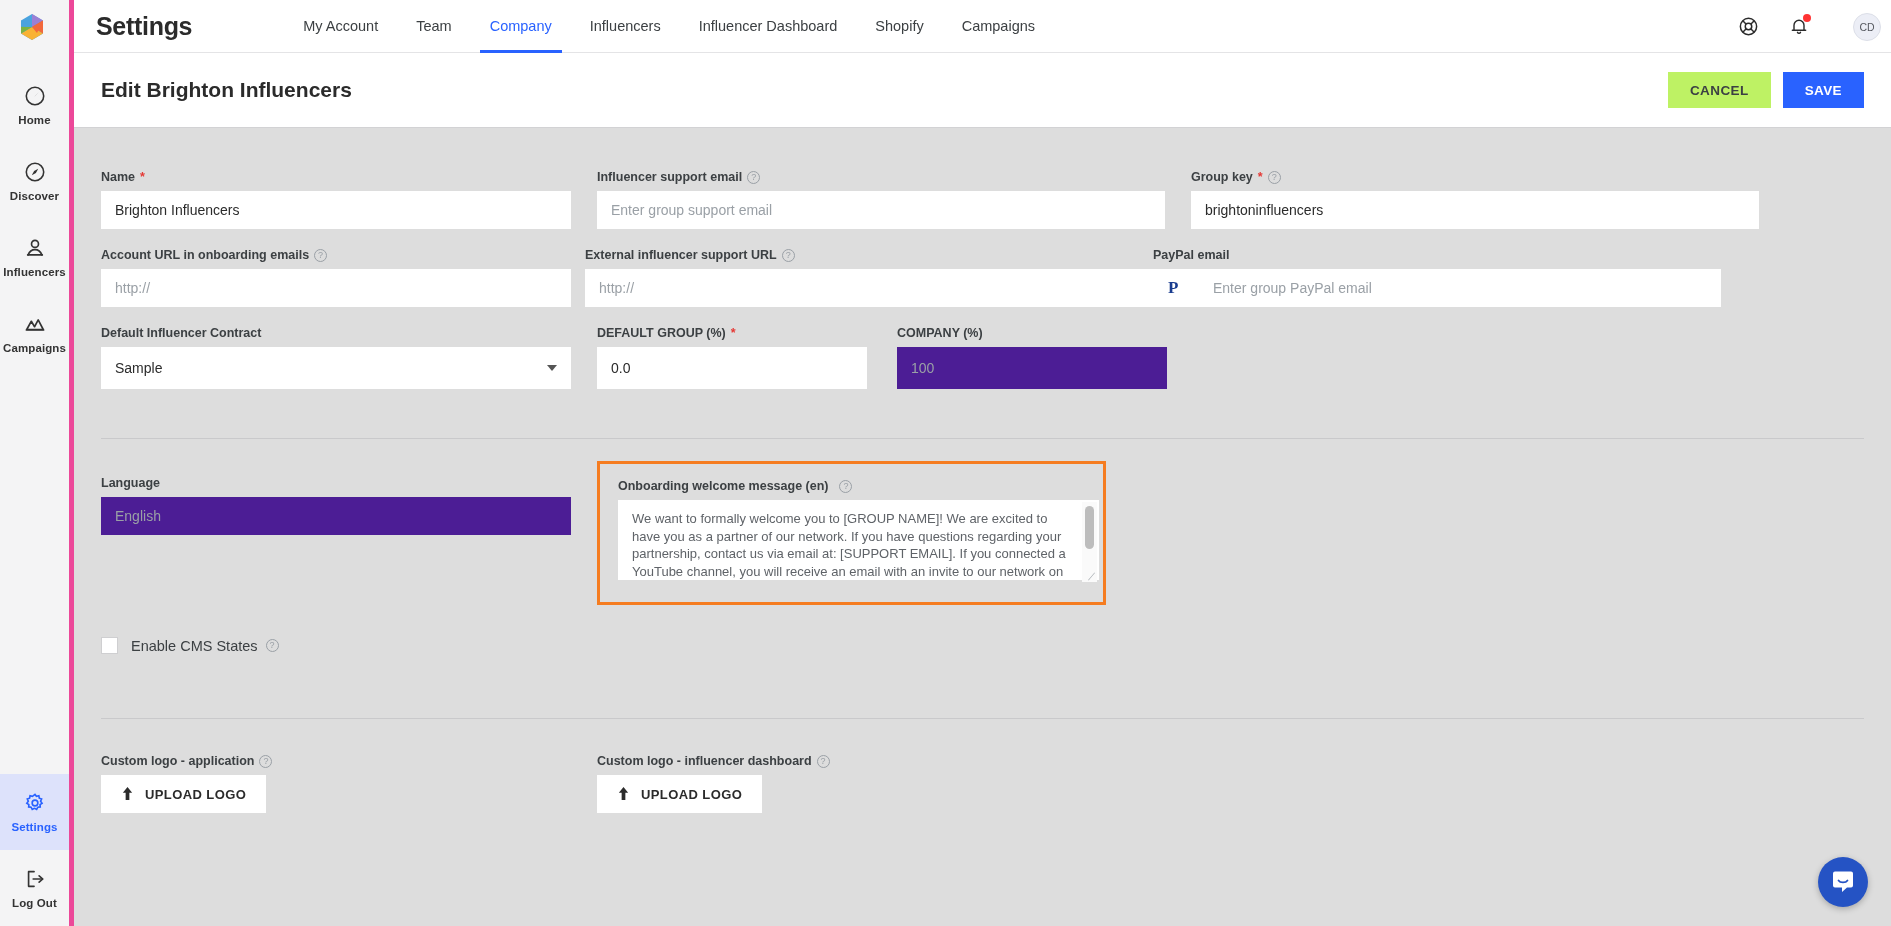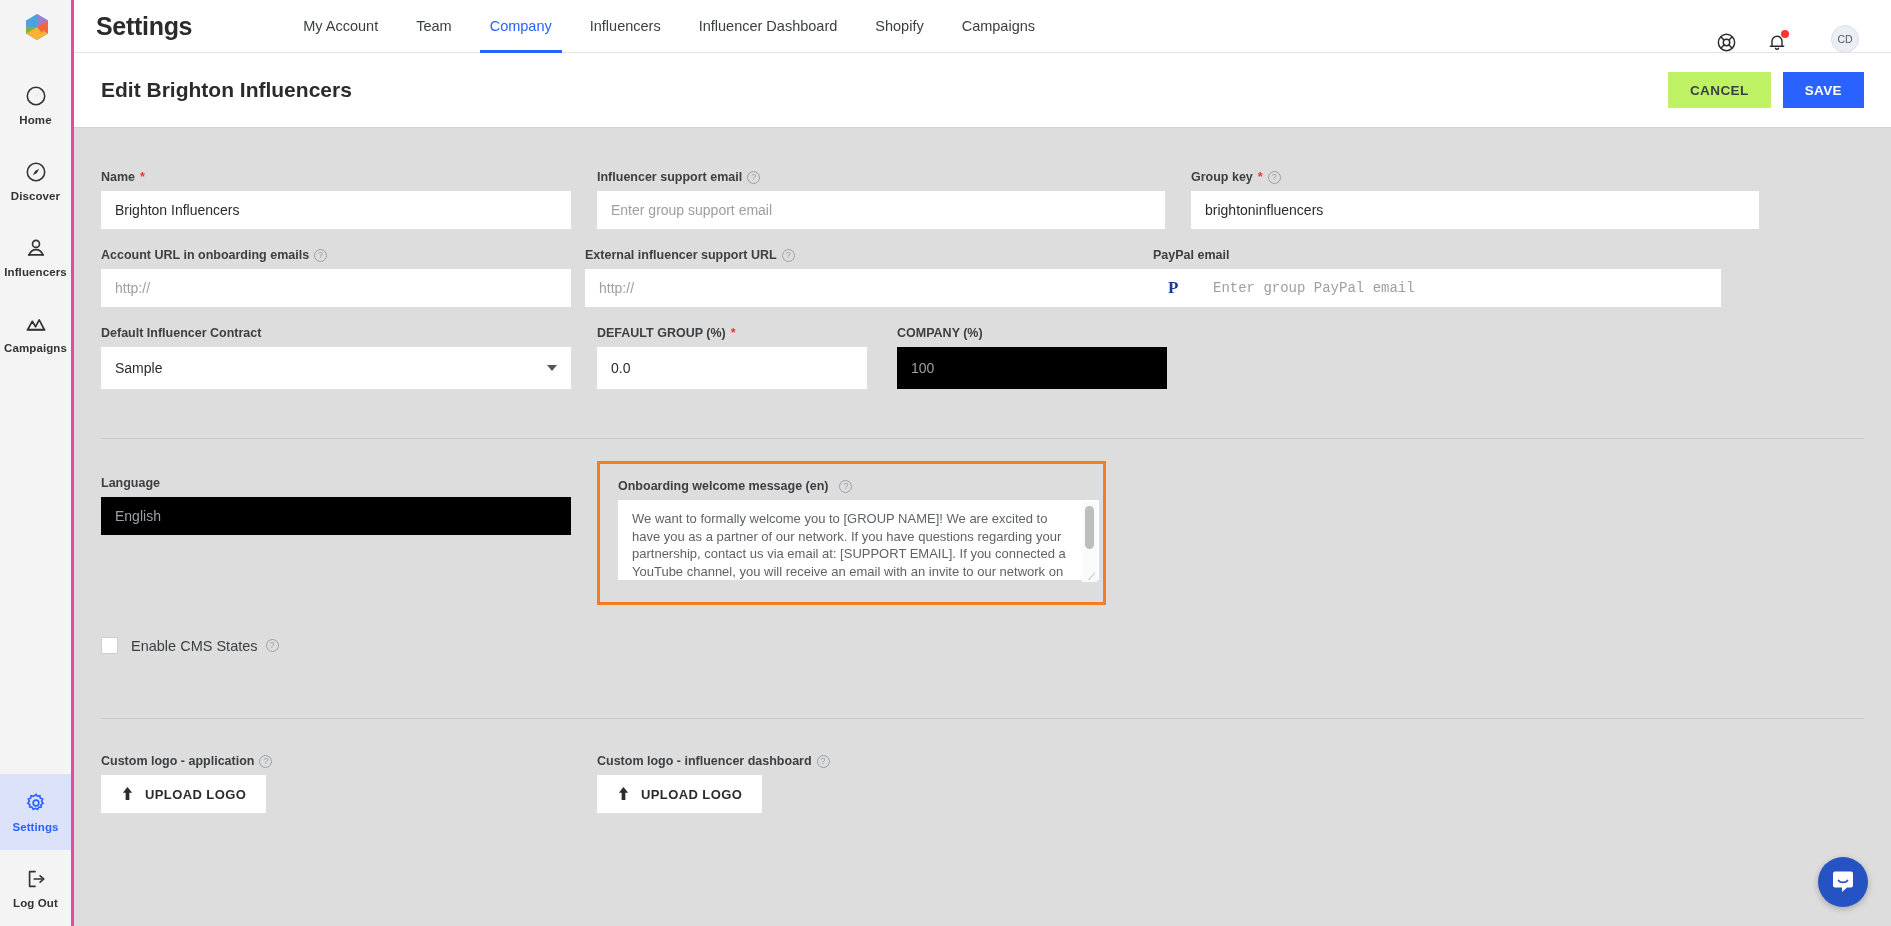--- a/index.html
+++ b/index.html
@@ -8,22 +8,22 @@
     overflow: hidden;
     font-family: "Liberation Sans", sans-serif;
     background: #dddddd;
   }
   body { display: flex; }
 
   
   .rail {
     width: 74px; height: 926px; flex: 0 0 74px;
     background: #f4f4f5;
-    border-right: 3px solid #ec4899;
-    display: flex; flex-direction: column; align-items: flex-start;
+    border-right: 5px solid #ec4899;
+    display: flex; flex-direction: column; align-items: flex-end;
     position: relative;
   }
   .rail-logo {
     width: 74px; height: 53px;
     display: flex; align-items: center; justify-content: center;
   }
   .rail-nav { width: 100%; padding-top: 14px; }
   .rail-item {
     width: 100%; height: 76px;
     display: flex; flex-direction: column;
@@ -53,22 +53,22 @@
     height: 53px; display: flex; align-items: center;
     padding: 0 19px; font-size: 14.5px; color: #3c4043;
     cursor: pointer; position: relative; white-space: nowrap;
   }
   .tab.active { color: #2962ff; }
   .tab.active::after {
     content: ""; position: absolute; left: 9px; right: 9px; bottom: 0;
     height: 3px; background: #2962ff;
   }
   .topbar-right {
-    position: absolute; right: 32px; top: 0; height: 53px;
-    display: flex; align-items: flex-end; gap: 30px;
+    position: absolute; right: 10px; top: 0; height: 53px;
+    display: flex; align-items: center; gap: 30px;
   }
   .icon-btn { cursor: pointer; display: flex; align-items: center; position: relative; }
   .bell-dot {
     position: absolute; top: -2px; right: -2px;
     width: 8px; height: 8px; border-radius: 50%; background: #f33;
   }
   .avatar {
     width: 28px; height: 28px; border-radius: 50%;
     background: #eceef6; border: 1px solid #dcdfe8;
     display: flex; align-items: center; justify-content: center;
@@ -109,31 +109,31 @@
     font-size: 9px; font-weight: normal;
     align-items: center; justify-content: center; cursor: pointer;
     line-height: 1;
   }
   .inp {
     width: 100%; height: 38px; background: #fff; border: none;
     padding: 0 14px; font-size: 14px; color: #2b2b2b;
     font-family: "Liberation Sans", sans-serif; outline: none;
   }
   .inp::placeholder { color: #9aa0a6; }
-  .inp.disabled { background: #000000; color: #9aa0a6; }
+  .inp.disabled { background: #4c1d95; color: #9aa0a6; }
 
   .select-wrap { position: relative; }
   .select-wrap .caret {
     position: absolute; right: 14px; top: 50%; transform: translateY(-50%);
     width: 0; height: 0; border-left: 5px solid transparent;
     border-right: 5px solid transparent; border-top: 6px solid #555;
     pointer-events: none;
   }
   .paypal-wrap { position: relative; }
-  .paypal-wrap .inp { padding-left: 60px; font-family: Liberation Mono, monospace; }
+  .paypal-wrap .inp { padding-left: 60px; }
   .pp-icon {
     position: absolute; left: 15px; top: 50%; transform: translateY(-50%);
     font-weight: bold; font-size: 17px; color: #1a3d8f;
     font-family: "Liberation Serif", serif; pointer-events: none;
   }
 
   .divider { height: 1px; background: #c9c9cb; margin: 0; }
 
   
   .highlight {

